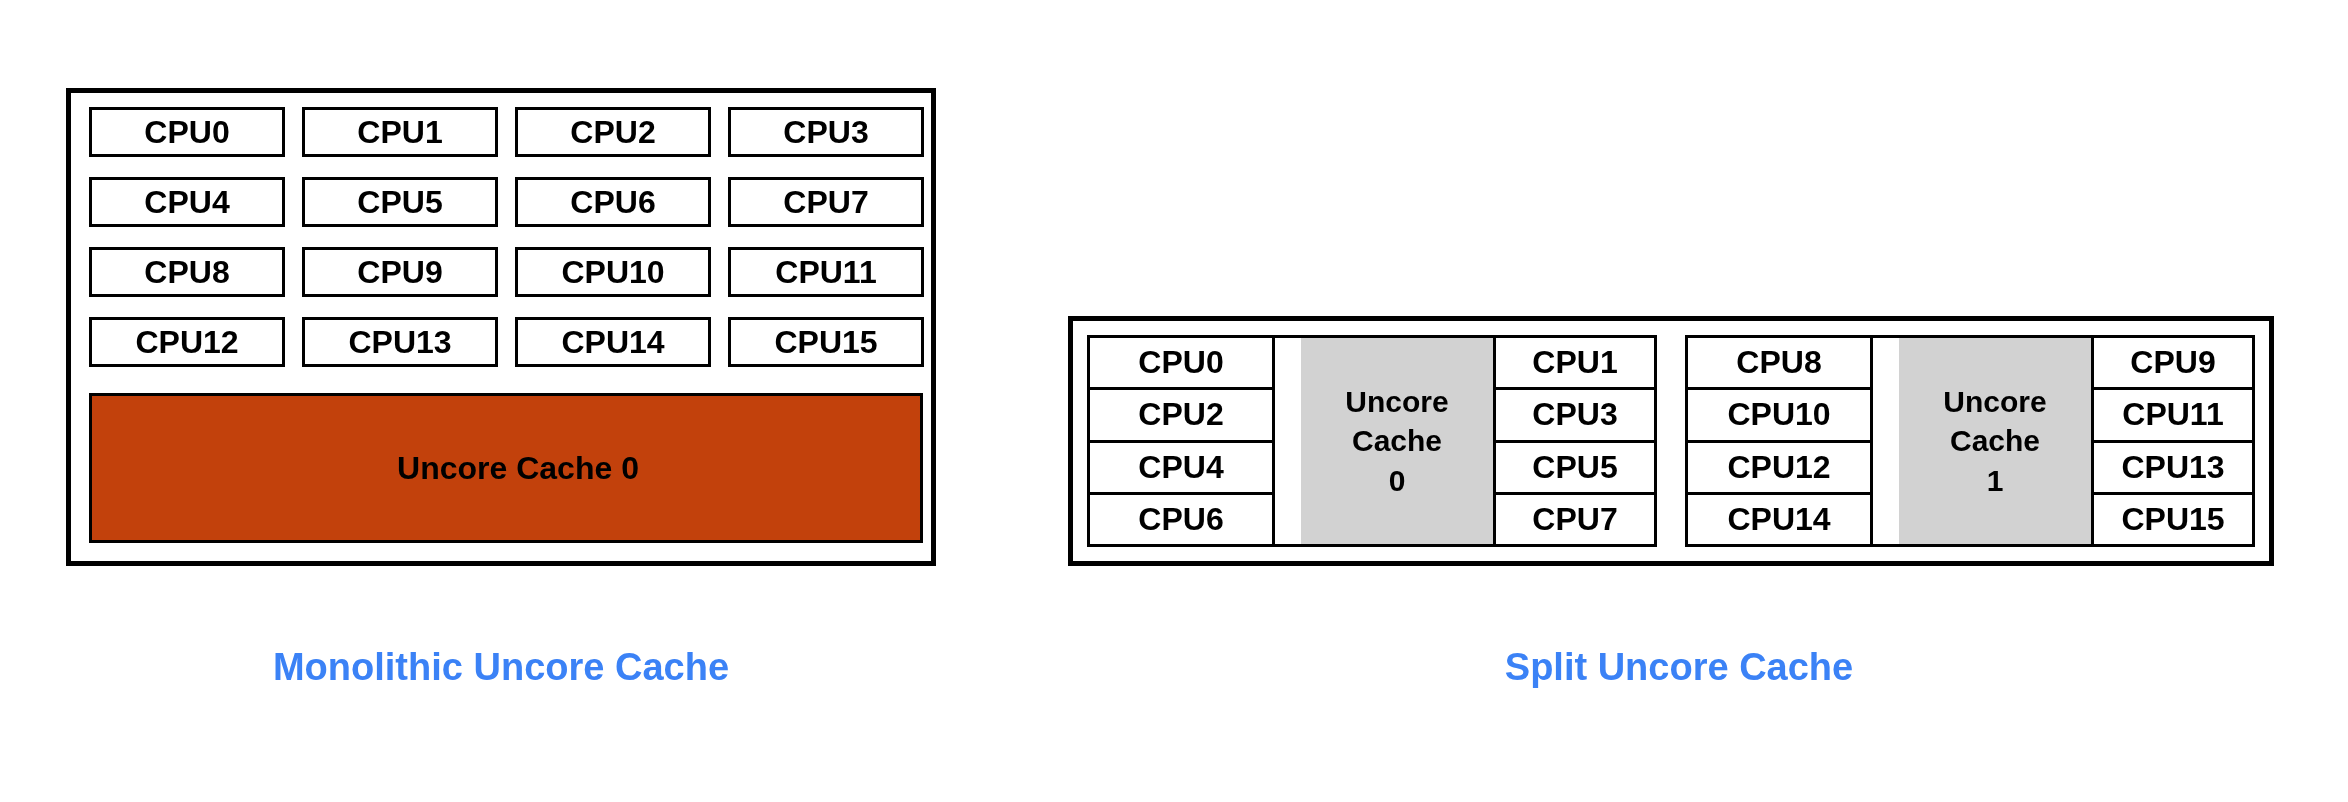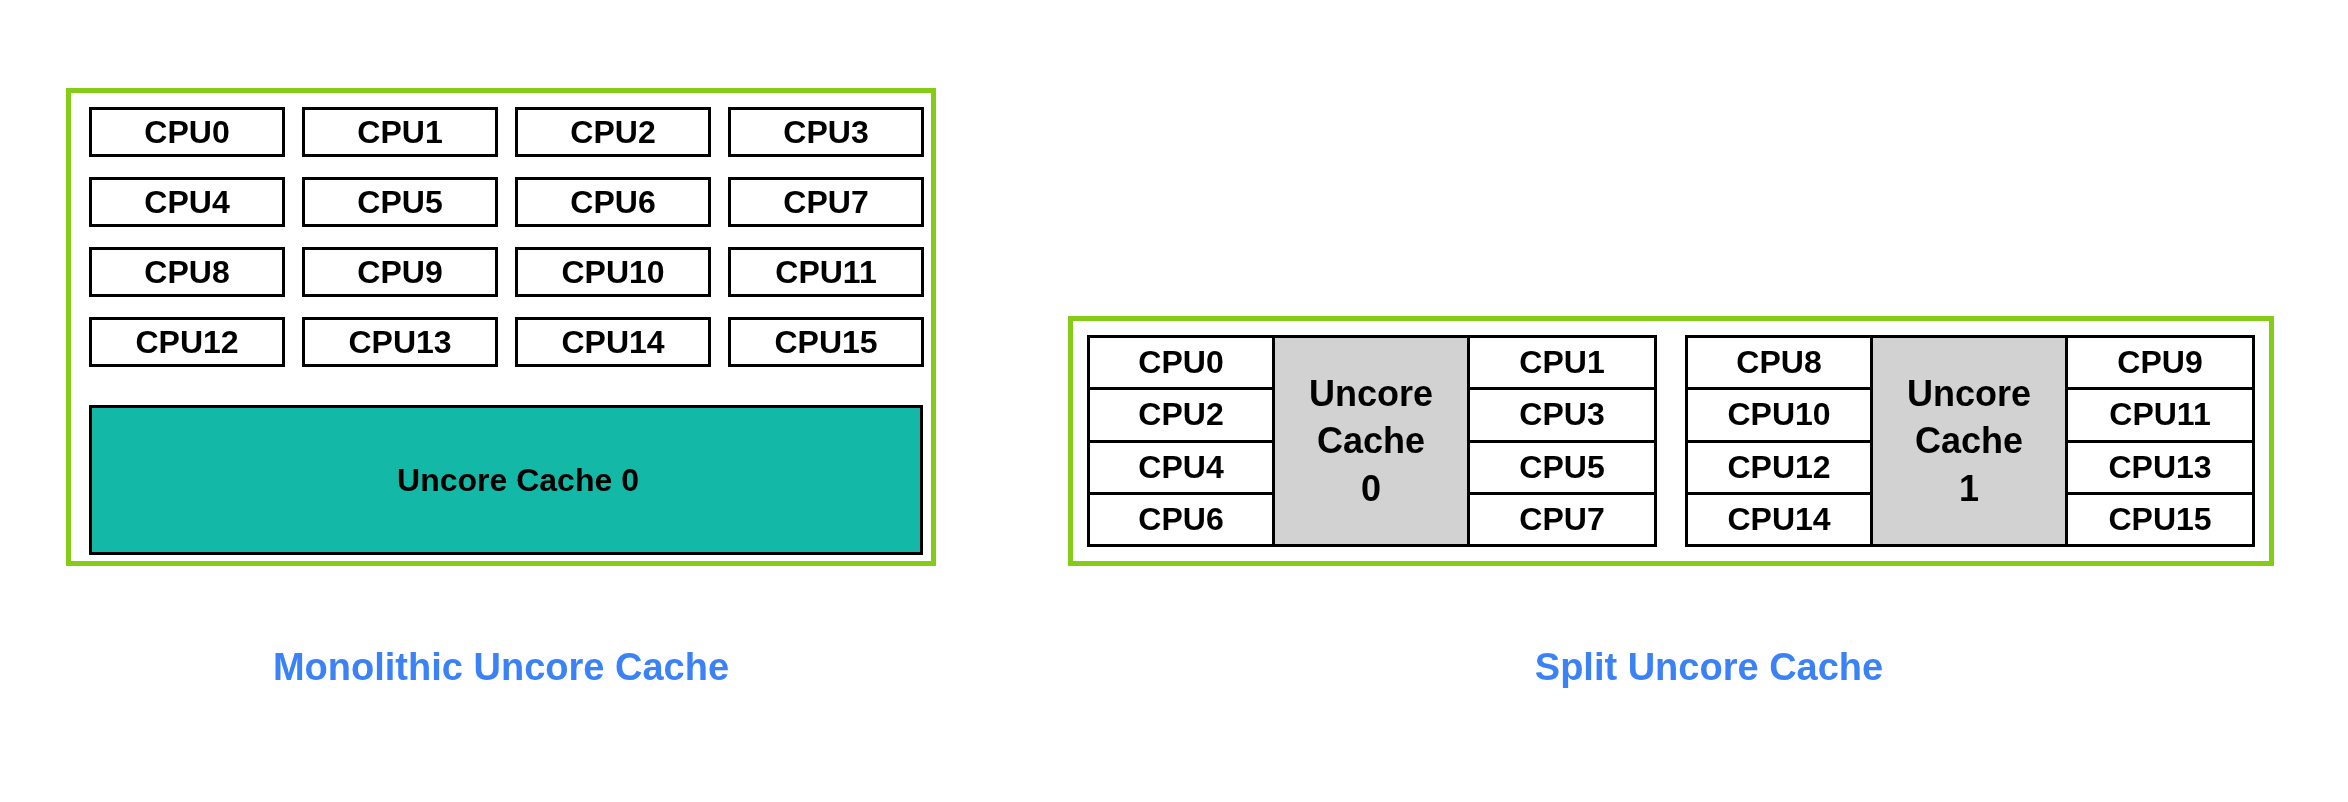--- a/index.html
+++ b/index.html
@@ -14,21 +14,21 @@
     font-family: "Liberation Sans", sans-serif;
     overflow: hidden;
   }
 
   
   .figure {
     position: absolute;
   }
   .outer-box {
     position: absolute;
-    border: 5px solid #84cc16;
+    border: 5px solid #000000;
     background: #ffffff;
     box-sizing: border-box;
   }
   .caption {
     position: absolute;
     text-align: center;
     font-weight: bold;
     font-size: 38px;
     color: #3b82f6;
     letter-spacing: 0px;
@@ -60,25 +60,25 @@
     display: flex;
     align-items: center;
     justify-content: center;
     font-weight: bold;
     font-size: 32px;
     color: #000000;
   }
   #mono-cache {
     position: absolute;
     left: 18px;
-    top: 312px;
+    top: 300px;
     width: 834px;
     height: 150px;
     border: 3px solid #000000;
-    background: #14b8a6;
+    background: #c2410c;
     box-sizing: border-box;
     display: flex;
     align-items: center;
     justify-content: center;
     font-weight: bold;
     font-size: 32px;
     color: #000000;
     padding-left: 24px;
   }
   #monolithic-caption {
@@ -142,27 +142,28 @@
   }
   .split-cache {
     width: 192px;
     background: #d2d2d2;
     box-sizing: border-box;
     display: flex;
     flex-direction: column;
     align-items: center;
     justify-content: center;
     font-weight: bold;
-    font-size: 36px;
+    font-size: 30px;
     color: #000000;
     line-height: 1.32;
     text-align: center;
+    margin-left: 26px;
   }
   #split-caption {
-    left: 1106px;
+    left: 1076px;
     top: 646px;
     width: 1206px;
   }
 </style>
 </head>
 <body>
 
 <div class="figure">
 
   <div class="outer-box" id="monolithic-outer">

